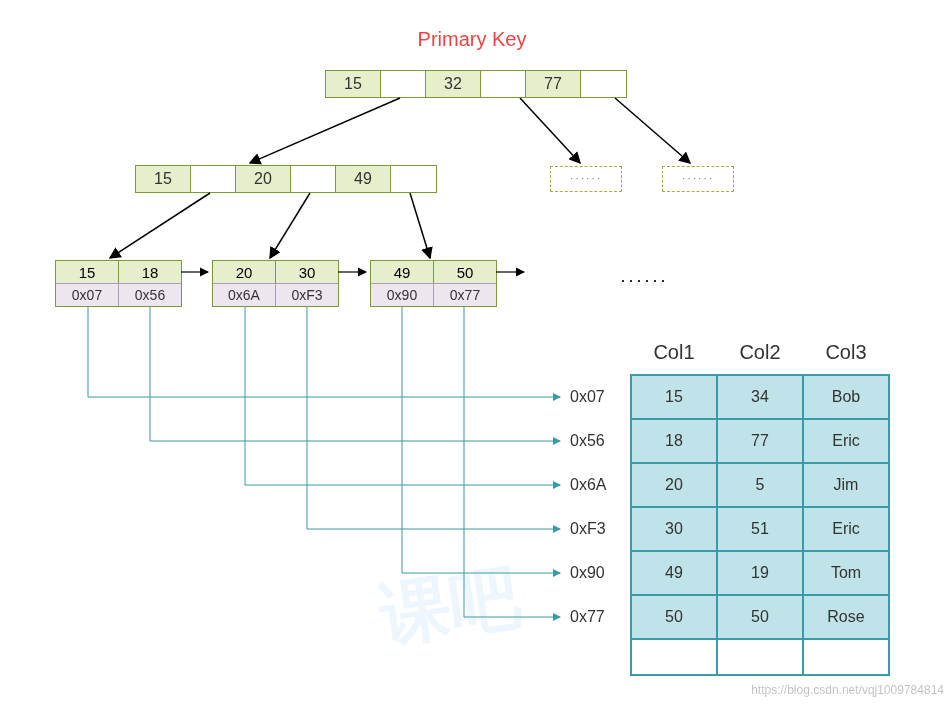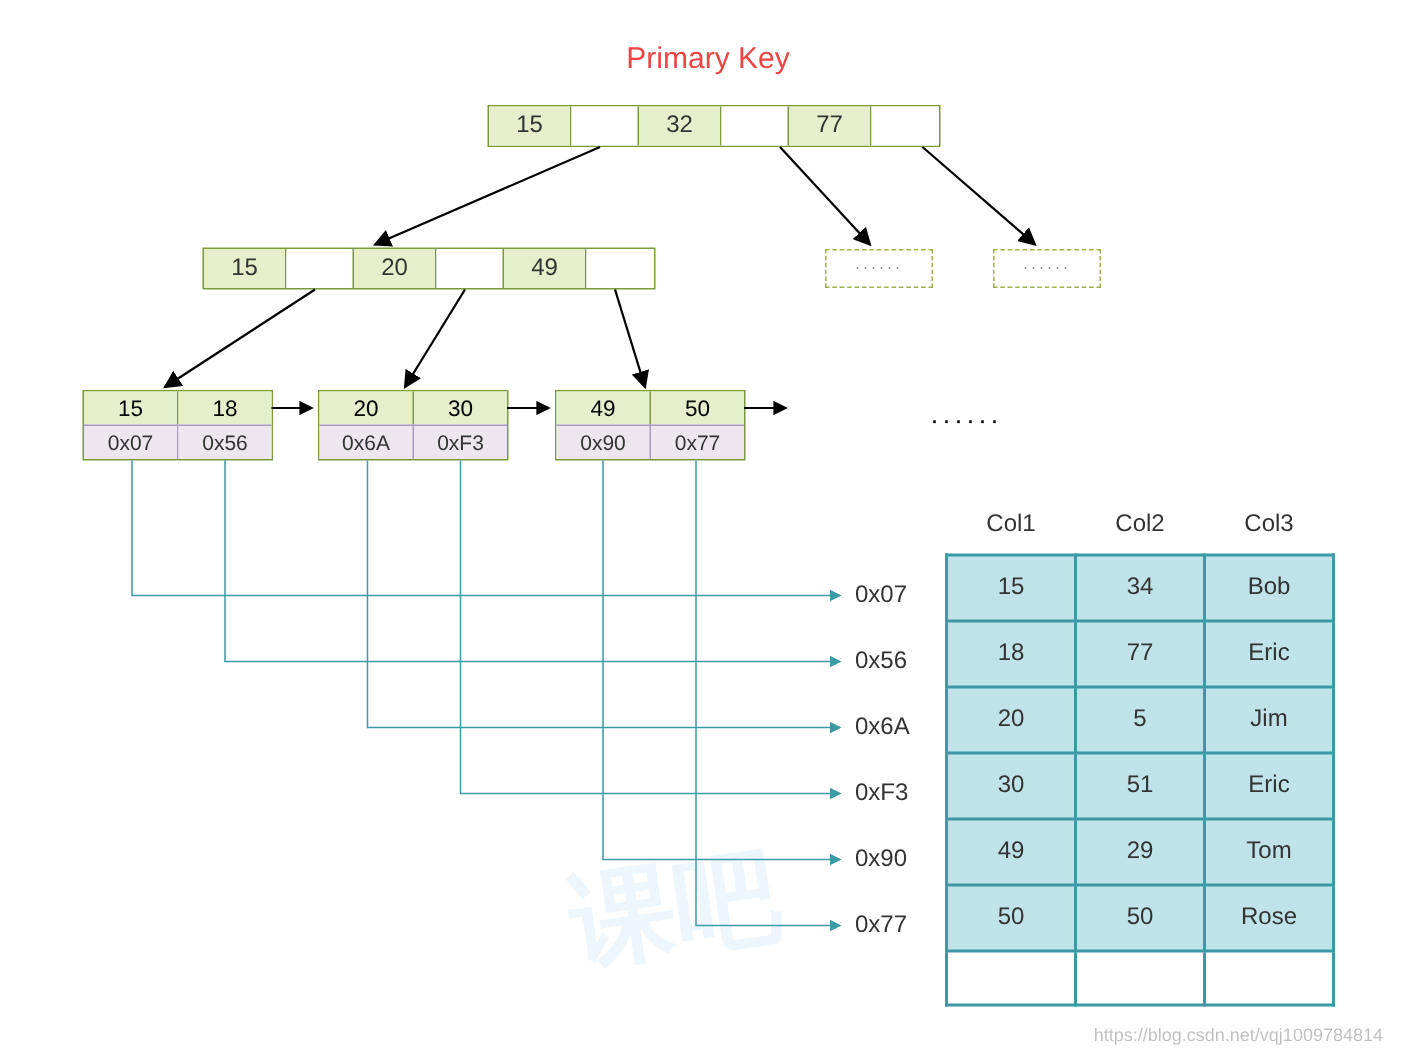--- a/index.html
+++ b/index.html
@@ -86,21 +86,21 @@
   }
   
   .tbl {
     position: absolute;
     left: 630px;
     top: 335px;
     border-collapse: collapse;
   }
   .tbl th {
     font-weight: 400;
-    font-size: 16px;
+    font-size: 20px;
     color: #333;
     padding: 6px 16px 10px 16px;
     border: none;
     text-align: center;
   }
   .tbl td {
     border: 2px solid #3a9aa6;
     background: #bfe3e8;
     text-align: center;
     font-size: 16px;
@@ -116,21 +116,21 @@
   }
   .ellipsis {
     position: absolute;
     left: 620px;
     top: 270px;
     font-size: 18px;
     letter-spacing: 2px;
   }
   .watermark {
     position: absolute;
-    right: 22px;
+    right: 0;
     bottom: 10px;
     font-size: 12px;
     color: rgba(0,0,0,0.25);
   }
   .wm-bg {
     position: absolute;
     left: 380px;
     top: 560px;
     font-size: 70px;
     font-weight: 700;
@@ -231,21 +231,21 @@
         <td>5</td>
         <td>Jim</td>
   </tr>
   <tr>
     <td>30</td>
         <td>51</td>
         <td>Eric</td>
   </tr>
   <tr>
     <td>49</td>
-        <td>29</td>
+        <td>19</td>
         <td>Tom</td>
   </tr>
   <tr>
     <td>50</td>
         <td>50</td>
         <td>Rose</td>
   </tr>
   <tr class="blank">
         <td></td>
         <td></td>

